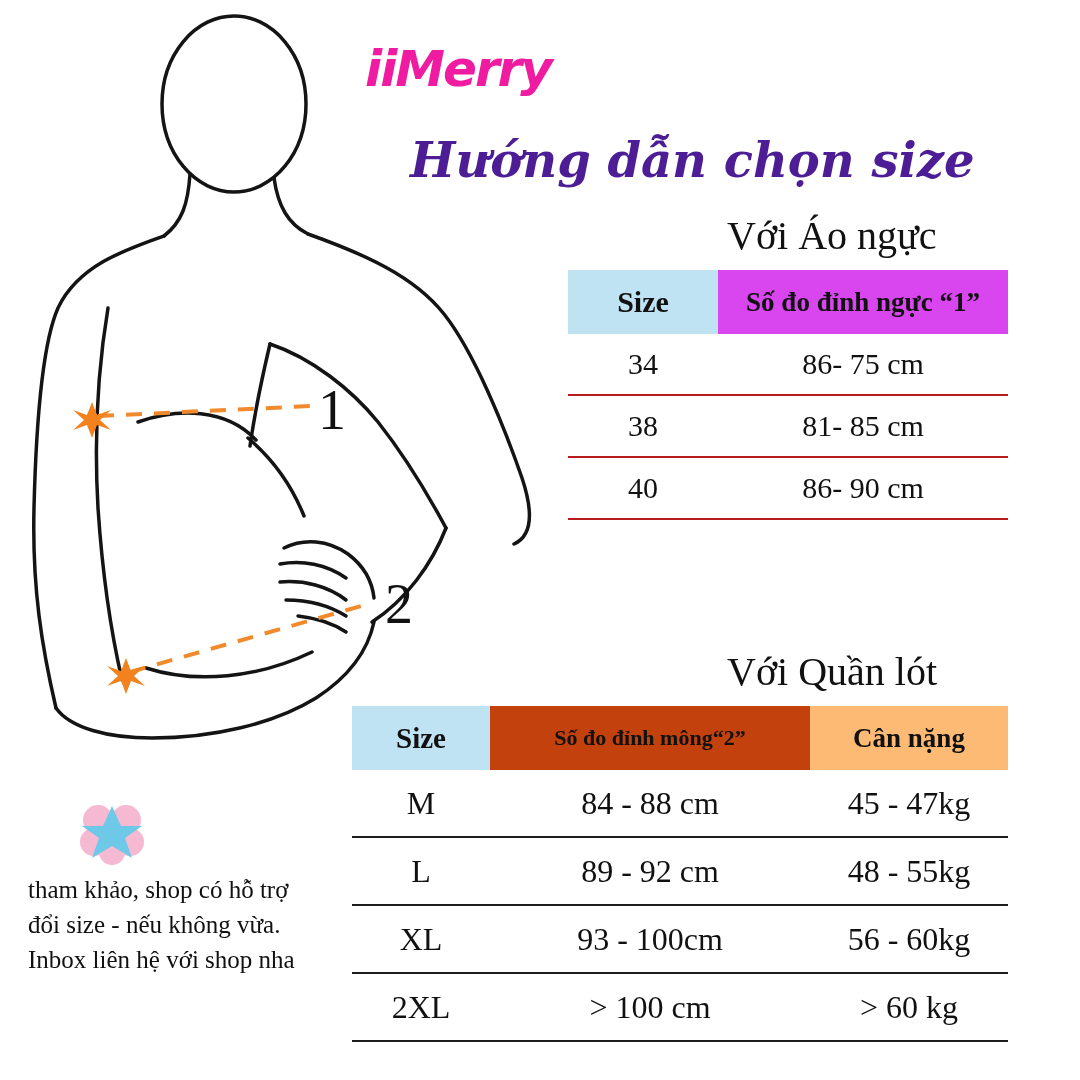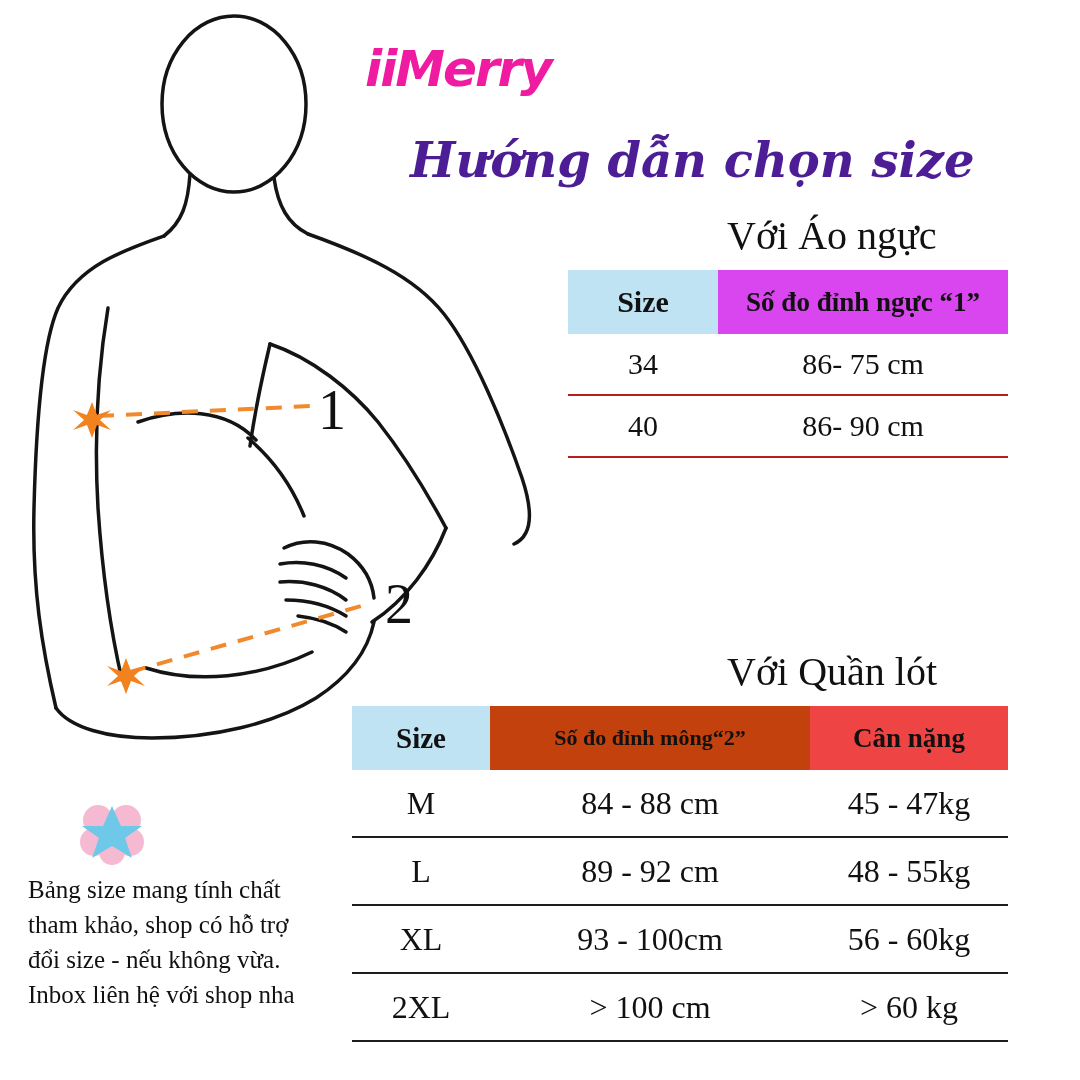--- a/index.html
+++ b/index.html
@@ -110,21 +110,21 @@
   #panty-table td {
     height: 64px;
     font-size: 32px;
     border-bottom: 2px solid #1d1d1d;
   }
   #panty-table col.p1 { width: 138px; }
   #panty-table col.p2 { width: 320px; }
   #panty-table col.p3 { width: 198px; }
   #panty-table th.h-size   { background: #bfe3f3; }
   #panty-table th.h-hip    { background: #c2410c; font-size: 22px; }
-  #panty-table th.h-weight { background: #ef4444; font-size: 27px; }
+  #panty-table th.h-weight { background: #fdba74; font-size: 27px; }
 
   
   .note {
     position: absolute;
     left: 28px;
     top: 872px;
     width: 330px;
     font-family: "Liberation Serif", serif;
     font-size: 25px;
     line-height: 35px;
@@ -240,20 +240,24 @@
         <th class="h-size">Size</th>
         <th class="h-bust">Số đo đỉnh ngực “1”</th>
       </tr>
     </thead>
     <tbody>
       <tr>
         <td>34</td>
         <td>86- 75 cm</td>
       </tr>
       <tr>
+        <td>38</td>
+        <td>81- 85 cm</td>
+      </tr>
+      <tr>
         <td>40</td>
         <td>86- 90 cm</td>
       </tr>
     </tbody>
   </table>
 
   <div class="section-title panty">Với Quần lót</div>
 
   <table class="size-table" id="panty-table">
     <colgroup>
@@ -286,19 +290,18 @@
       </tr>
       <tr>
         <td>2XL</td>
         <td>&gt; 100 cm</td>
         <td>&gt; 60 kg</td>
       </tr>
     </tbody>
   </table>
 
   <div class="note">
-    <div>Bảng size mang tính chất</div>
     <div>tham khảo, shop có hỗ trợ</div>
     <div>đổi size - nếu không vừa.</div>
     <div>Inbox liên hệ với shop nha</div>
   </div>
 
 </div>
 
 </body></html>

